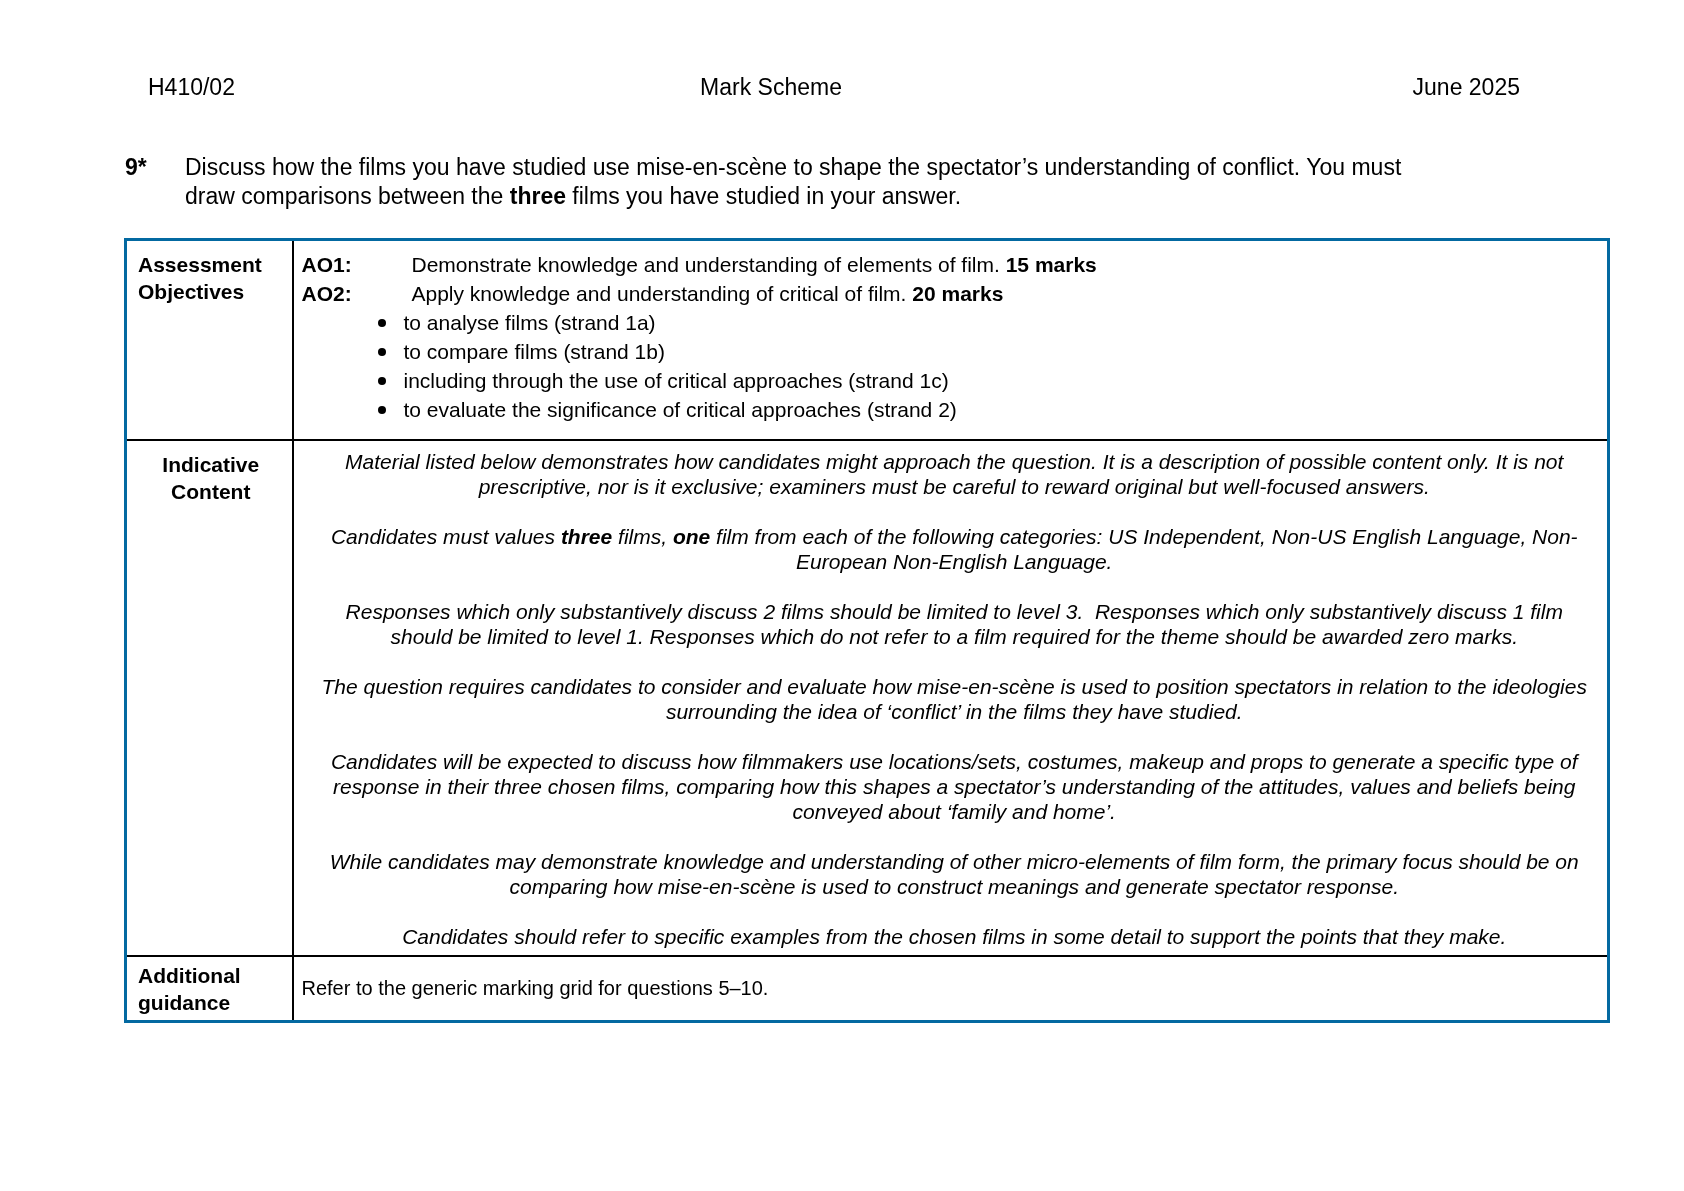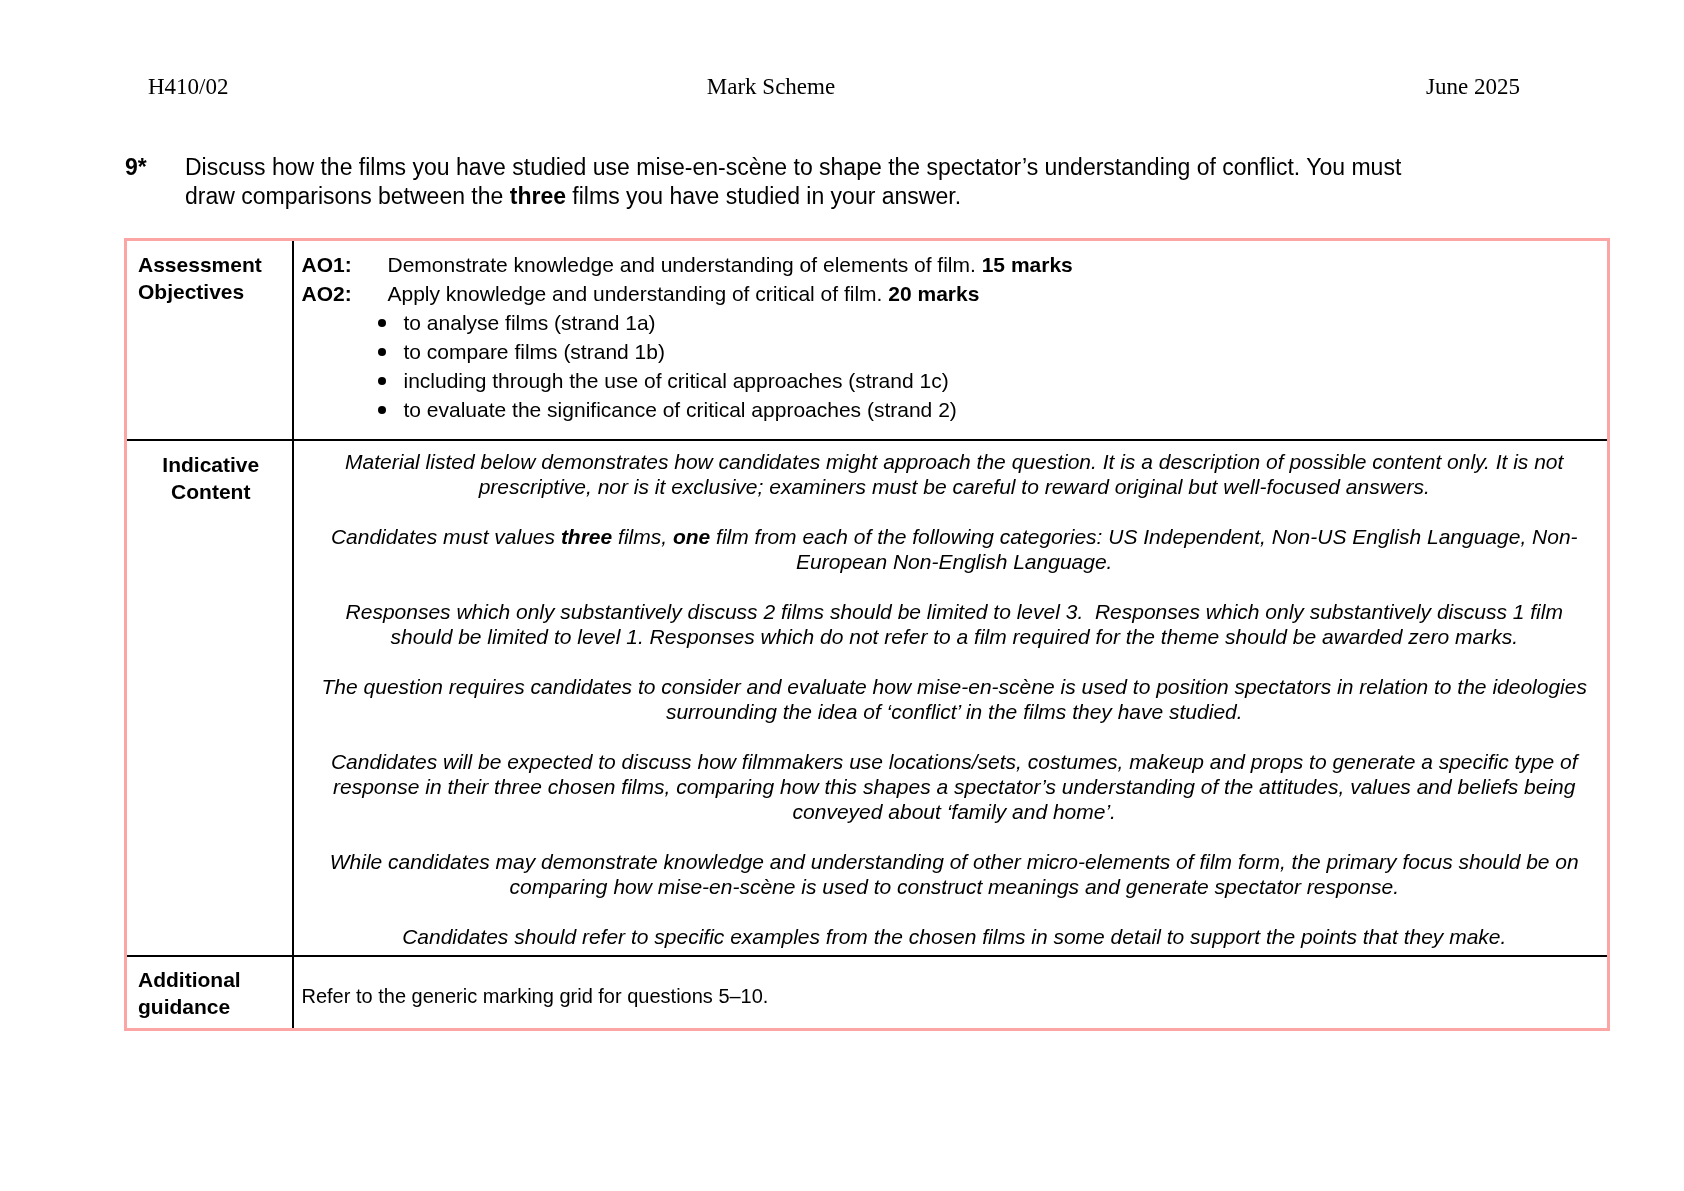--- a/index.html
+++ b/index.html
@@ -6,68 +6,68 @@
   body {
     width: 1684px; height: 1191px;
     background: #ffffff; color: #000000;
     font-family: "Liberation Sans", sans-serif;
     position: relative;
     -webkit-font-smoothing: antialiased;
   }
   .page { position: absolute; inset: 0; }
 
   
-  .doc-header span { position: absolute; top: 74px; font-size: 23px; white-space: nowrap; font-family: Liberation Serif, serif; }
+  .doc-header span { position: absolute; top: 74px; font-size: 23px; white-space: nowrap; }
   .hdr-left   { left: 148px; }
   .hdr-center { left: 0; width: 1542px; text-align: center; }
   .hdr-right  { right: 164px; }
 
   
   .question { position: absolute; left: 125px; top: 153px; display: flex; font-size: 23px; line-height: 29px; }
   .qnum  { flex: 0 0 60px; font-weight: 700; }
   .qtext { width: 1262px; }
   .bold  { font-weight: 700; }
 
   
   table.grid {
     position: absolute; left: 124px; top: 238px;
     width: 1486px; border-collapse: collapse; table-layout: fixed;
-    border: 3px solid #fca5a5;
+    border: 3px solid #0369a1;
   }
   table.grid td { border: 2px solid #000; vertical-align: top; }
 
   tr.row-ao  td { height: 188px; }
   tr.row-ic  td { height: 504px; text-align: center; }
   tr.row-ag  td { height: 63px; }
 
   td.label-cell {
     font-weight: 700; font-size: 21px; line-height: 27px;
     padding: 10px 8px 0 11px;
   }
   td.content-cell { font-size: 21px; line-height: 25px; padding: 8px 12px 0 8px; }
 
   
   tr.row-ao td.content-cell { line-height: 29px; padding-top: 9px; }
-  .ao-line { display: flex; }
+  .ao-line { display: flex; gap: 24px; }
   .ao-key  { flex: 0 0 86px; font-weight: 700; }
   .bullet  { position: relative; padding-left: 102px; }
   .bullet-dot {
     position: absolute; left: 76px; top: 11px;
     width: 8px; height: 8px; border-radius: 50%; background: #000;
     display: inline-block;
   }
 
   
   td.content-cell p { margin: 25px 0 0 12px; font-style: italic; }
   td.content-cell p:first-child { margin-top: 0; }
 
   
   tr.row-ag td { vertical-align: middle; }
   tr.row-ag td.label-cell   { padding-top: 0; }
-  tr.row-ag td.content-cell { padding-top: 8px; font-size: 20px; }
+  tr.row-ag td.content-cell { padding-top: 0; font-size: 20px; }
 
   
   .page-footer { position: absolute; top: 1103px; left: 0; width: 1684px; text-align: center; font-size: 23px; }
 </style>
 </head>
 <body>
 
 <div class="page">
 
   <div class="doc-header">

